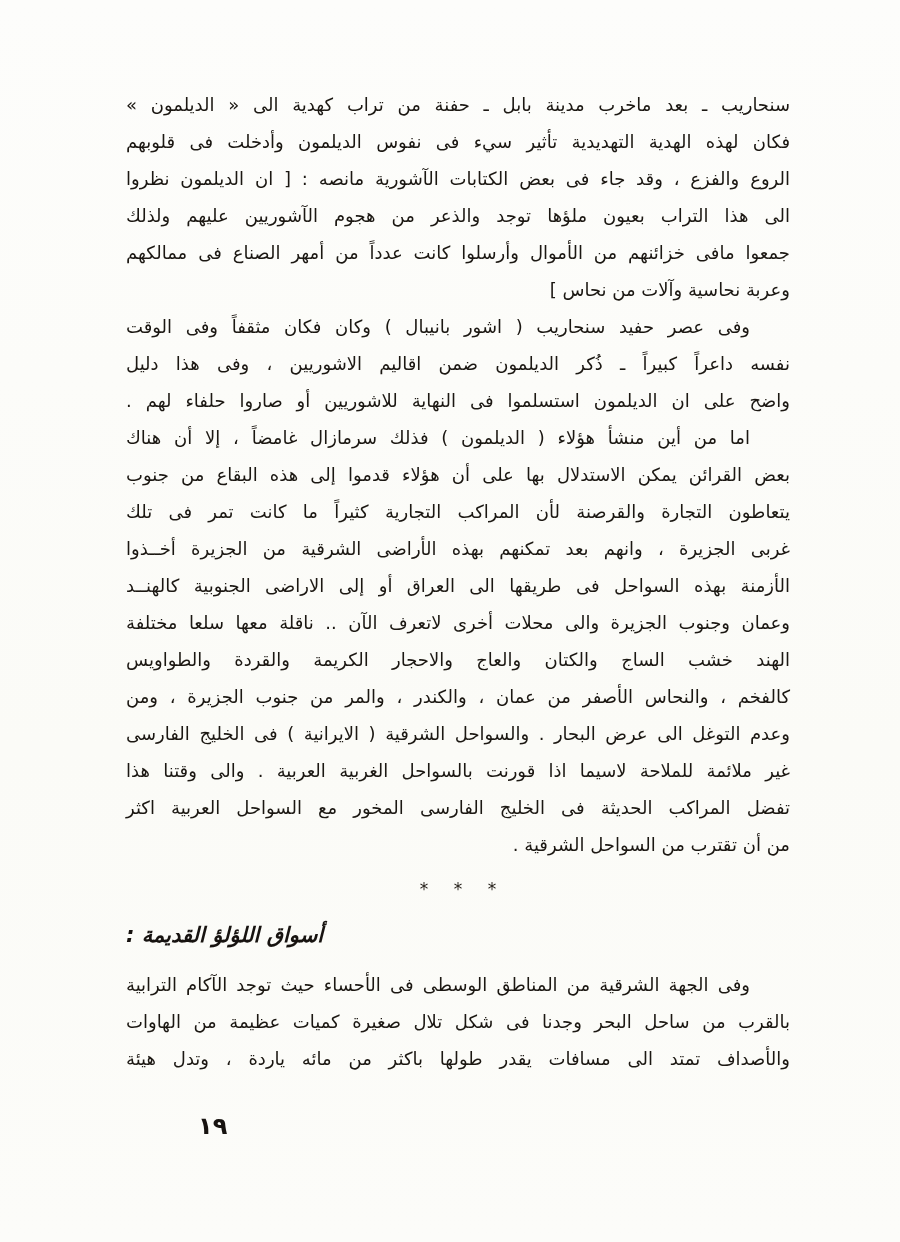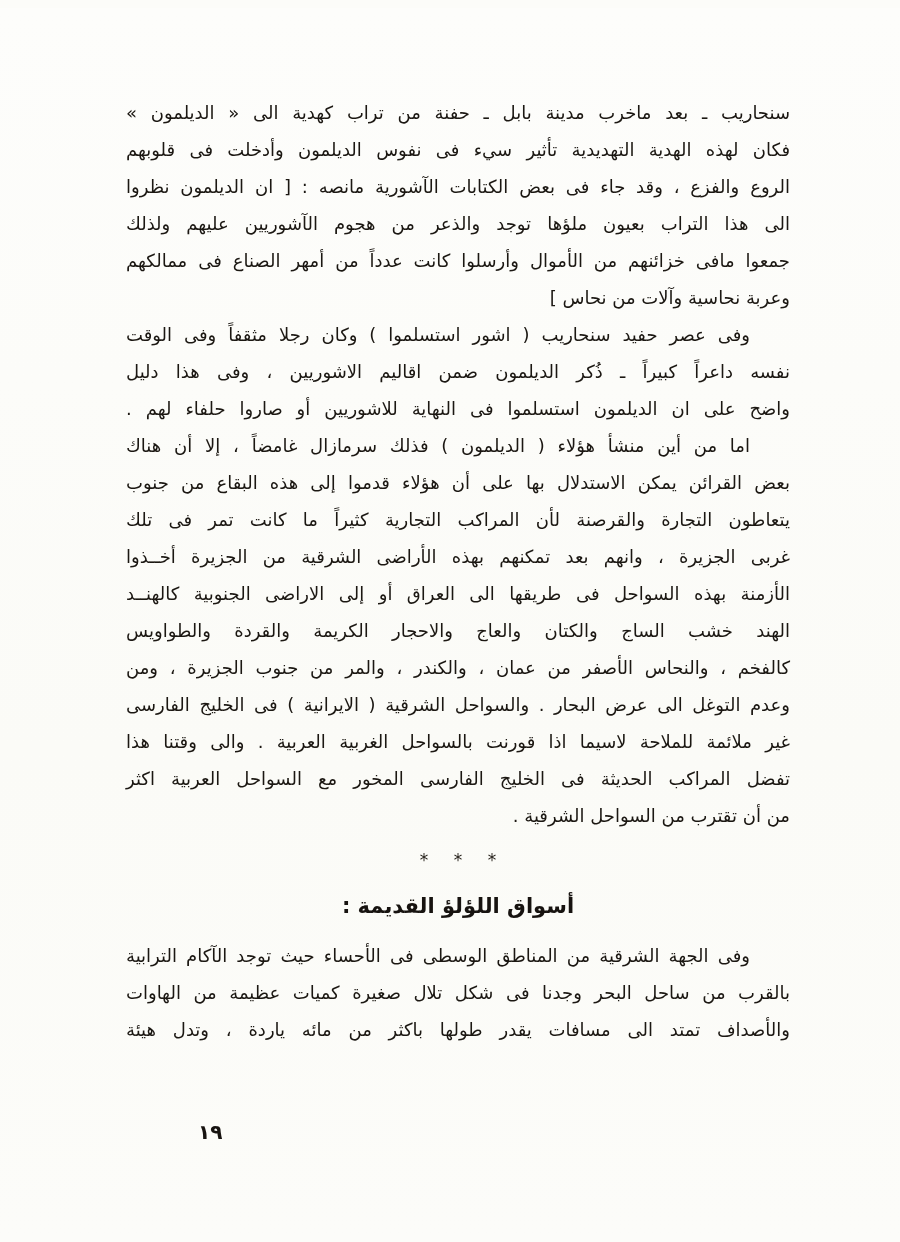--- a/index.html
+++ b/index.html
@@ -8,21 +8,20 @@
     background: #fcfcf9;
     font-family: "DejaVu Sans", sans-serif;
     color: #1b1712;
     position: relative;
     overflow: hidden;
   }
   .page {
     position: absolute;
     inset: 0;
     background: linear-gradient(180deg, #fdfdfb 0%, #fbfbf7 60%, #fcfcf9 100%);
-    margin-top: 8px;
   }
   .text-block {
     position: absolute;
     top: 86px;
     right: 110px;
     width: 664px;
     direction: rtl;
     font-size: 18px;
     line-height: 37px;
     letter-spacing: 0.2px;
@@ -40,59 +39,61 @@
     font-size: 17px;
     letter-spacing: 10px;
     padding-left: 10px;
     margin: 8px 0 2px;
     color: #221d16;
   }
   .section-heading {
     font-weight: bold;
     font-size: 21px;
     line-height: 42px;
-    text-align: center;
+    text-align: left;
     margin: 6px 0 10px;
     color: #171310;
+    font-style: italic;
   }
   .page-number {
     position: absolute;
     left: 198px;
     top: 1112px;
-    font-size: 20px;
+    font-size: 24px;
     font-weight: bold;
     direction: rtl;
     color: #171310;
   }
 </style>
 </head>
 <body>
 
 <div class="page">
   <div class="text-block">
     <div>
         <div class="para">
           <div class="line">سنحاريب ـ بعد ماخرب مدينة بابل ـ حفنة من تراب كهدية الى « الديلمون »</div>
           <div class="line">فكان لهذه الهدية التهديدية تأثير سيء فى نفوس الديلمون وأدخلت فى قلوبهم</div>
           <div class="line">الروع والفزع ، وقد جاء فى بعض الكتابات الآشورية مانصه : [ ان الديلمون نظروا</div>
           <div class="line">الى هذا التراب بعيون ملؤها توجد والذعر من هجوم الآشوريين عليهم ولذلك</div>
           <div class="line">جمعوا مافى خزائنهم من الأموال وأرسلوا كانت عدداً من أمهر الصناع فى ممالكهم</div>
           <div class="line short">وعربة نحاسية وآلات من نحاس ]</div>
         </div>
         <div class="para">
-          <div class="line first-indent">وفى عصر حفيد سنحاريب ( اشور استسلموا ) وكان رجلا مثقفاً وفى الوقت</div>
+          <div class="line first-indent">وفى عصر حفيد سنحاريب ( اشور بانيبال ) وكان فكان مثقفاً وفى الوقت</div>
           <div class="line">نفسه داعراً كبيراً ـ ذُكر الديلمون ضمن اقاليم الاشوريين ، وفى هذا دليل</div>
           <div class="line">واضح على ان الديلمون استسلموا فى النهاية للاشوريين أو صاروا حلفاء لهم .</div>
         </div>
         <div class="para">
           <div class="line first-indent">اما من أين منشأ هؤلاء ( الديلمون ) فذلك سرمازال غامضاً ، إلا أن هناك</div>
           <div class="line">بعض القرائن يمكن الاستدلال بها على أن هؤلاء قدموا إلى هذه البقاع من جنوب</div>
           <div class="line">يتعاطون التجارة والقرصنة لأن المراكب التجارية كثيراً ما كانت تمر فى تلك</div>
           <div class="line">غربى الجزيرة ، وانهم بعد تمكنهم بهذه الأراضى الشرقية من الجزيرة أخــذوا</div>
           <div class="line">الأزمنة بهذه السواحل فى طريقها الى العراق أو إلى الاراضى الجنوبية كالهنــد</div>
+          <div class="line">وعمان وجنوب الجزيرة والى محلات أخرى لاتعرف الآن .. ناقلة معها سلعا مختلفة</div>
           <div class="line">الهند خشب الساج والكتان والعاج والاحجار الكريمة والقردة والطواويس</div>
           <div class="line">كالفخم ، والنحاس الأصفر من عمان ، والكندر ، والمر من جنوب الجزيرة ، ومن</div>
         </div>
         <div class="para">
           <div class="line">وعدم التوغل الى عرض البحار . والسواحل الشرقية ( الايرانية ) فى الخليج الفارسى</div>
           <div class="line">غير ملائمة للملاحة لاسيما اذا قورنت بالسواحل الغربية العربية . والى وقتنا هذا</div>
           <div class="line">تفضل المراكب الحديثة فى الخليج الفارسى المخور مع السواحل العربية اكثر</div>
           <div class="line short">من أن تقترب من السواحل الشرقية .</div>
         </div>
       </div>

